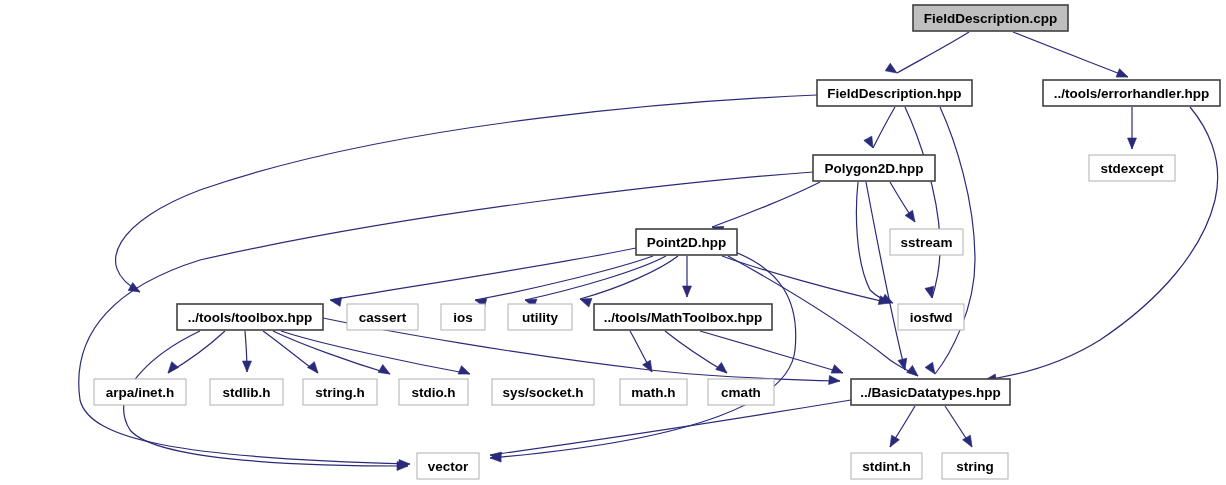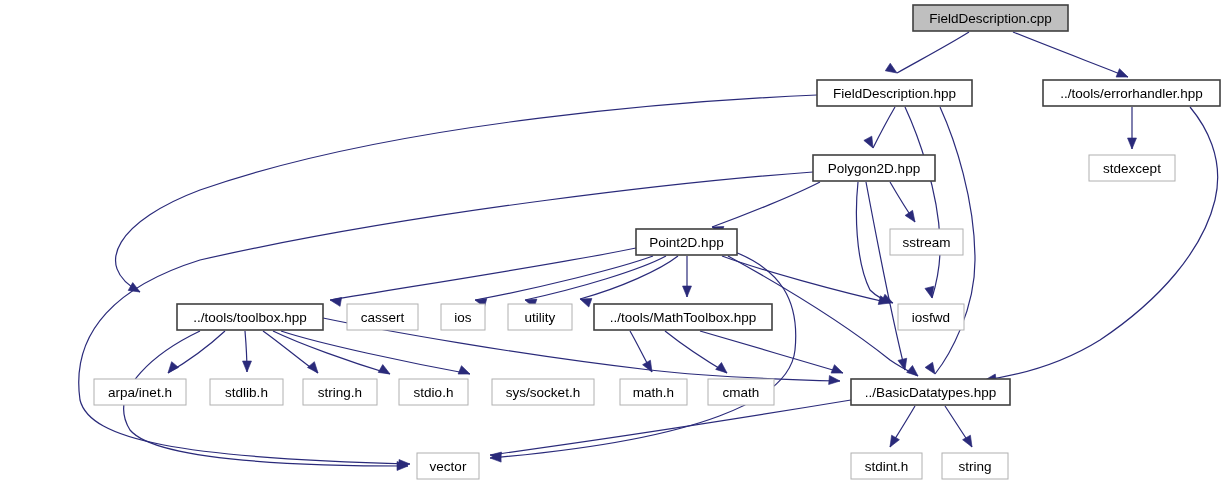--- a/index.html
+++ b/index.html
@@ -1,18 +1,18 @@
 <!DOCTYPE html>
 <html><head>
 <meta charset="utf-8">
 <style>
   html,body{margin:0;padding:0;background:#ffffff;}
   body{width:1226px;height:485px;overflow:hidden;
        font-family:"Liberation Sans","DejaVu Sans",sans-serif;}
-  #graph{position:relative;width:1007px;height:485px;}
+  #graph{position:relative;width:1007px;height:485px;font-weight:bold;}
   svg{position:absolute;left:0;top:0;width:1226px;height:485px;}
   .node-label{
     font-size:13.5px;
     fill:#000000;
     text-anchor:middle;
     dominant-baseline:middle;
     font-family:"Liberation Sans","DejaVu Sans",sans-serif;
     white-space:pre;
   }
   .edge{fill:none;stroke:#2a2a7a;stroke-width:1.2px;}

